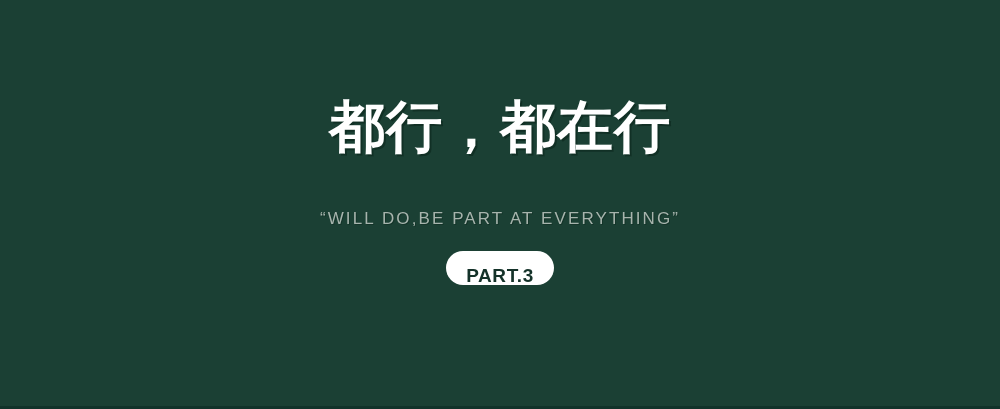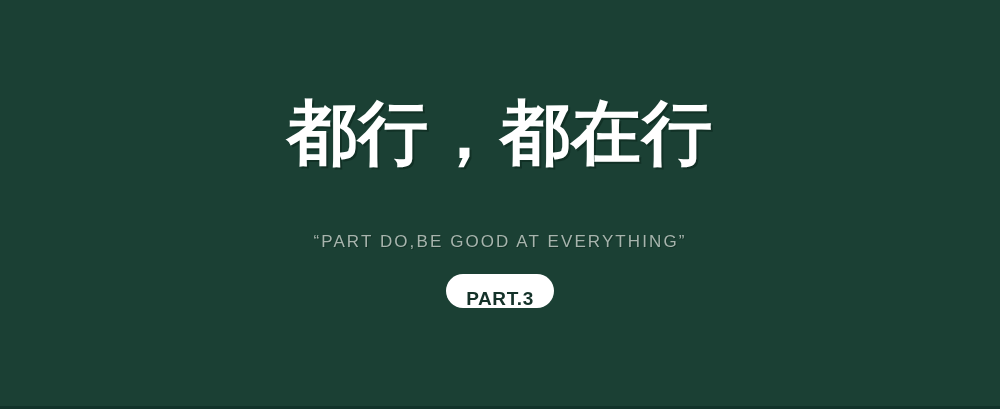--- a/index.html
+++ b/index.html
@@ -42,21 +42,21 @@
     height: 409px;
     display: flex;
     flex-direction: column;
     align-items: center;
     justify-content: flex-start;
   }
 
   .headline {
     margin-top: 98px;
     font-family: "DejaVu Sans", "Liberation Sans", sans-serif;
-    font-size: 70px;
+    font-size: 56px;
     font-weight: 700;
     line-height: 1.02;
     color: #ffffff;
     letter-spacing: 1px;
     white-space: nowrap;
     text-shadow: 2px 2px 0 rgba(10, 34, 26, 0.55);
   }
 
   .subtitle {
     margin-top: 16px;
@@ -93,21 +93,21 @@
 </style>
 </head>
 <body>
 
 <div class="banner">
 
   <div class="content">
 
     <h1 class="headline">都行，都在行</h1>
 
-    <div class="subtitle">“PART DO,BE GOOD AT EVERYTHING”</div>
+    <div class="subtitle">“WILL DO,BE PART AT EVERYTHING”</div>
 
     <div class="part-badge">
       <span class="part-badge-label">PART.3</span>
     </div>
 
   </div>
 
   <div class="bottom-edge"></div>
 
 </div>

